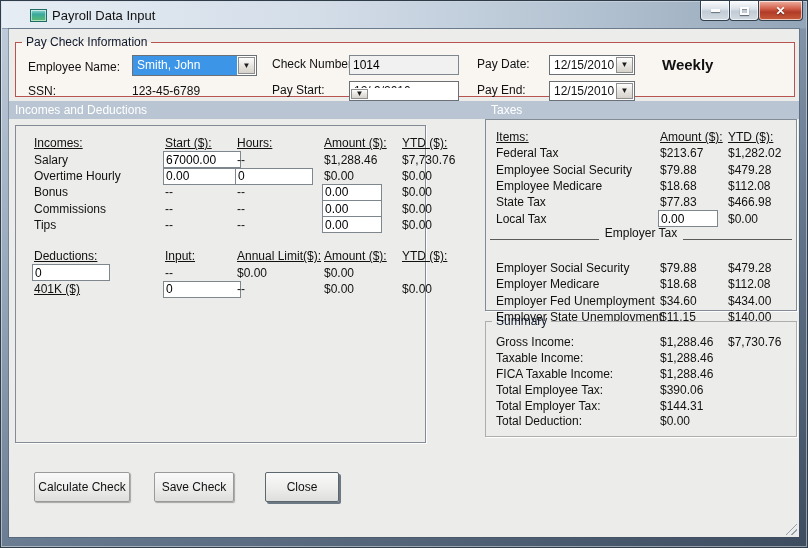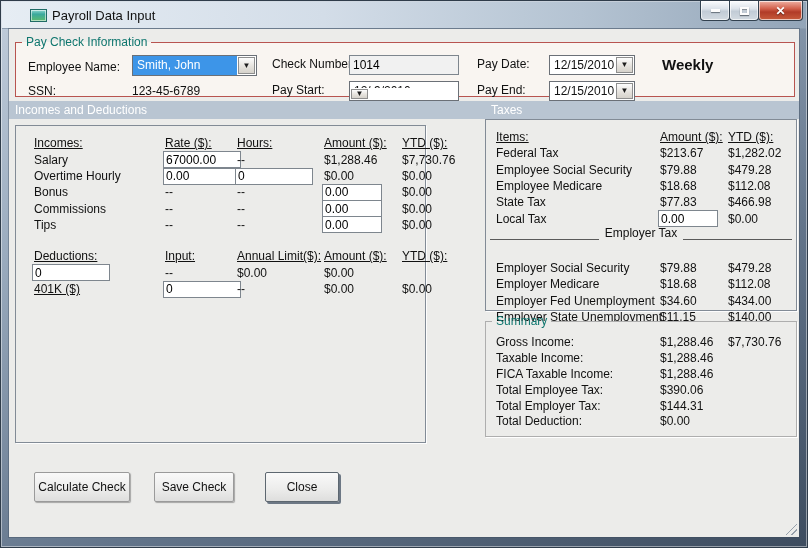--- a/index.html
+++ b/index.html
@@ -48,21 +48,21 @@
 
   
   .content {
     position:absolute; left:8px; right:8px; top:28px; bottom:10px;
     background:#ececea;
     box-shadow: 0 0 0 1px rgba(60,75,92,0.4);
   }
 
   
   fieldset { position:absolute; }
-  fieldset legend { font-size:12px; padding:0 4px; margin-left:6px; color:#0f766e; }
+  fieldset legend { font-size:12px; padding:0 4px; margin-left:6px; color:#0f172a; }
   .paycheck {
     left:6px; top:6px; width:780px; height:62px;
     border:1px solid #b85450; background:#f9f5f1;
   }
   .lbl { position:absolute; white-space:nowrap; }
   .freq { position:absolute; font-weight:bold; font-size:15px; }
 
   .combo { position:absolute; display:flex; border:1px solid #6b7077; background:#fff; }
   .combo .val { flex:1; padding:2px 4px; white-space:nowrap; overflow:hidden; }
   .combo .val.sel { background:#3d95e8; color:#fff; }
@@ -222,21 +222,21 @@
     <div class="sect-bar">
       <span class="s1">Incomes and Deductions</span>
       <span class="s2">Taxes</span>
     </div>
 
     <div class="panel3d panel-left">
 
       <div class="tbl inc-tbl">
         <div class="trow grid5 hrow">
           <div><span>Incomes:</span></div>
-          <div><span>Rate ($):</span></div>
+          <div><span>Start ($):</span></div>
           <div><span>Hours:</span></div>
           <div><span>Amount ($):</span></div>
           <div><span>YTD ($):</span></div>
         </div>
         <div class="trow grid5">
           <div>Salary</div>
           <div><input class="tin w76" value="67000.00" style=""></div>
           <div>--</div>
           <div>$1,288.46</div>
           <div>$7,730.76</div>

